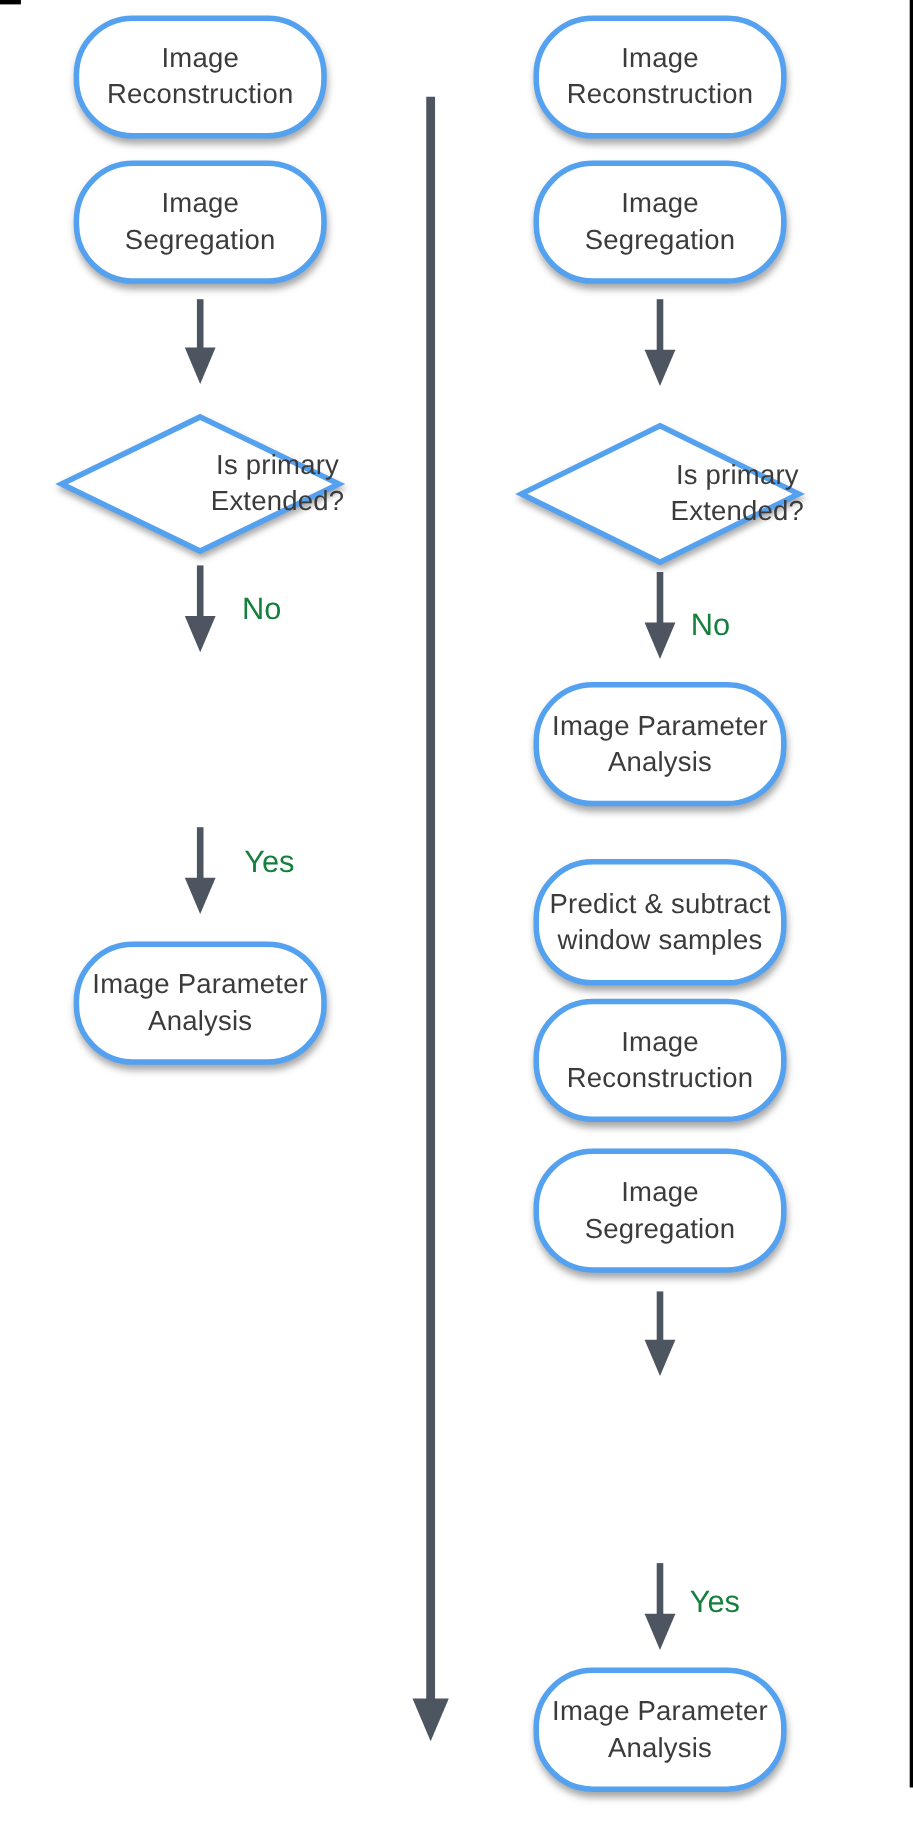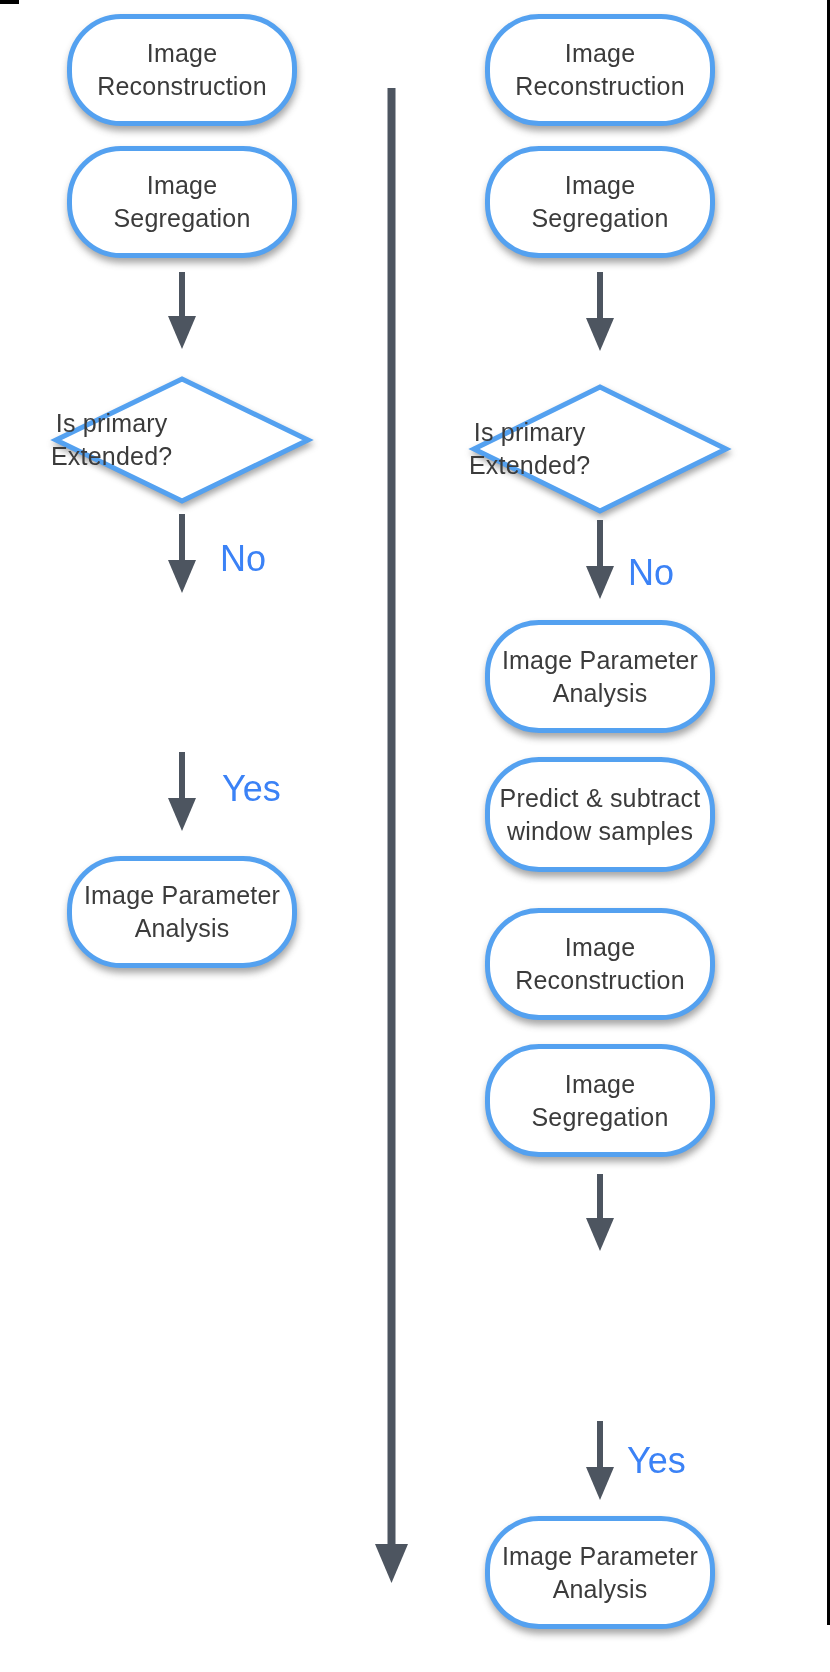--- a/index.html
+++ b/index.html
@@ -18,21 +18,21 @@
     text-align:center;
   }
   .stadium{
     background:var(--node-fill,#ffffff);
     border:5px solid var(--node-border,#54a1f0);
     border-radius:54px;
     box-shadow:1px 5px 7px rgba(60,60,60,0.45);
   }
   .diamond-wrap{
     position:absolute;
-    display:flex;align-items:center;justify-content:flex-start;
+    display:flex;align-items:center;justify-content:flex-end;
     text-align:center;
   }
   .diamond-svg{
     position:absolute;left:0;top:0;width:100%;height:100%;
     overflow:visible;
   }
   .diamond-svg polygon{
     fill:var(--node-fill,#ffffff);
     stroke:var(--node-border,#54a1f0);
     stroke-width:5;
@@ -48,22 +48,22 @@
     letter-spacing:0.2px;
     z-index:2;
   }
   .arrow{position:absolute;overflow:visible;}
   .arrow line{stroke:var(--arrow,#4d5560);stroke-width:6;}
   .arrow polygon{fill:var(--arrow,#4d5560);}
   .divider line{stroke:var(--arrow,#4d5560);stroke-width:8;}
   .divider polygon{fill:var(--arrow,#4d5560);}
   .edge-label{
     position:absolute;
-    font-size:36px;
-    color:#3b82f6;
+    font-size:28px;
+    color:#15803d;
   }
   .frame{position:absolute;background:var(--frame,#000000);}
 </style>
 </head>
 <body>
 
 <div class="canvas">
 
   <div class="node stadium" style="left:67px;top:14px;width:230px;height:112px">
     <span class="node-label">Image
@@ -138,21 +138,21 @@
     <line x1="17" y1="0" x2="17" y2="48"></line>
     <polygon points="3,46 31,46 17,79"></polygon>
   </svg>
   <span class="edge-label" style="left:628px;top:552px">No</span>
 
   <div class="node stadium" style="left:485px;top:620px;width:230px;height:113px">
     <span class="node-label">Image Parameter
 Analysis</span>
   </div>
 
-  <div class="node stadium" style="left:485px;top:757px;width:230px;height:115px">
+  <div class="node stadium" style="left:485px;top:781px;width:230px;height:115px">
     <span class="node-label">Predict &amp; subtract
 window samples</span>
   </div>
 
   <div class="node stadium" style="left:485px;top:908px;width:230px;height:112px">
     <span class="node-label">Image
 Reconstruction</span>
   </div>
 
   <div class="node stadium" style="left:485px;top:1044px;width:230px;height:113px">

